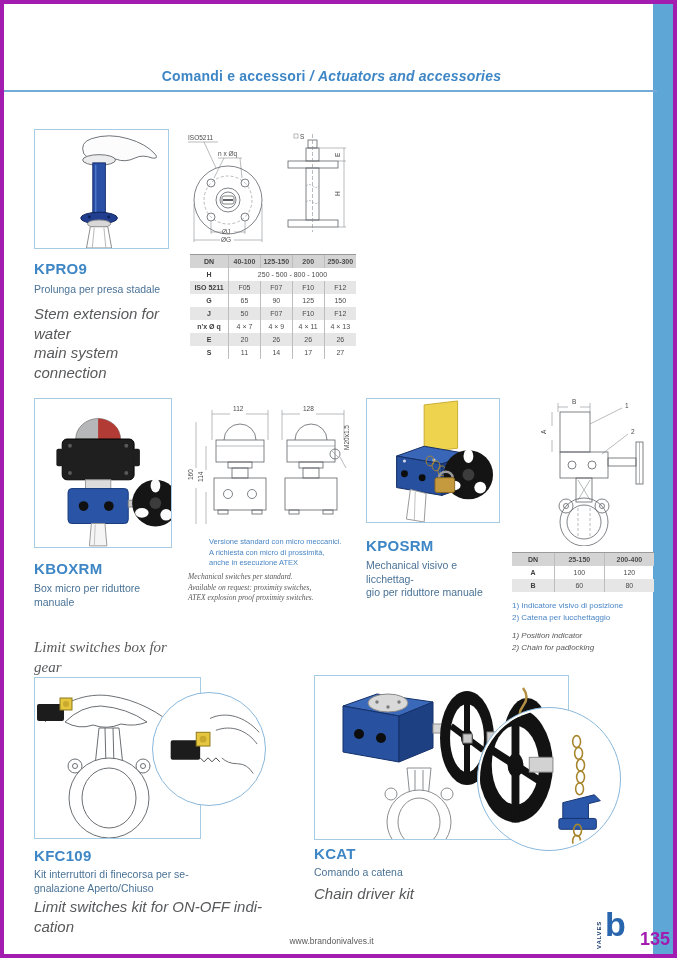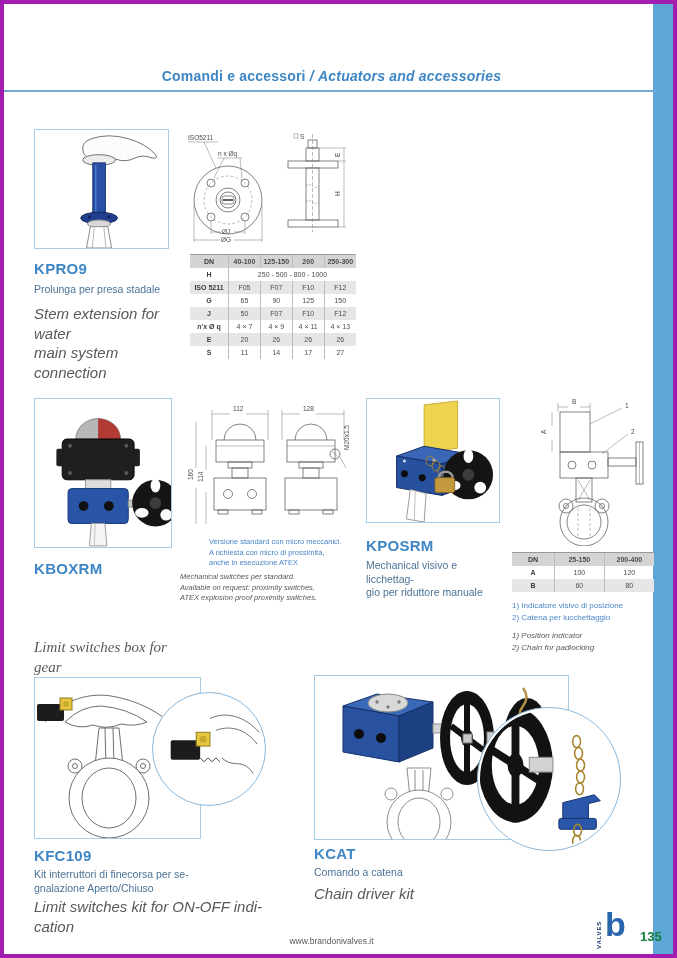--- a/index.html
+++ b/index.html
@@ -48,21 +48,21 @@
   .dln { stroke:#5f6368; stroke-width:.8; fill:none; }
   .dim { stroke:#8a8d90; stroke-width:.6; fill:none; }
   .dtx { font-size:6.5px; fill:#4b4b4b; }
 
   
   .site { left:0; top:932px; width:655px; text-align:center; font-size:8.5px; color:#5a5a5a; }
   .logo { left:592px; top:901px; width:44px; height:48px; }
   .logo-valves { position:absolute; left:0; bottom:4px; font-size:6px; font-weight:bold; color:#1d3c6e;
                  letter-spacing:.8px; writing-mode:vertical-rl; transform:rotate(180deg); }
   .logo-b { position:absolute; left:9px; top:2px; font-size:34px; font-weight:bold; color:#2a66ae; line-height:1; }
-  .pnum { left:636px; top:925px; font-size:13px; font-weight:bold; color:#15803d; }
+  .pnum { left:636px; top:925px; font-size:18px; font-weight:bold; color:#a21caf; }
 </style>
 </head>
 <body>
 
 <div class="page">
 
   <div class="abs edge-bar"></div>
 
   <div class="abs hdr">
     <span>Comandi e accessori</span>
@@ -266,25 +266,27 @@
       <rect class="dln" x="103" y="108" width="10" height="4"></rect>
         <rect class="dln" x="137" y="108" width="10" height="4"></rect>
       <text class="dtx" transform="rotate(-90 163 48)" x="163" y="48">M20x1.5</text>
       <line class="dim" x1="160" y1="66" x2="154" y2="55"></line>
     </svg>
   </div>
 
   <div class="abs noteb pre" style="left:184px;top:533px;width:170px;">Versione standard con micro meccanici.
 A richiesta con micro di prossimità,
 anche in esecuzione ATEX</div>
-  <div class="abs noteg pre" style="left:176px;top:568px;width:175px;">Mechanical switches per standard.
+  <div class="abs noteg pre" style="left:184px;top:568px;width:175px;font-family:Liberation Serif, serif;">Mechanical switches per standard.
 Available on request: proximity switches,
 ATEX explosion proof proximity switches.</div>
 
   <div class="abs code" style="left:30px;top:556px;">KBOXRM</div>
+  <div class="abs itd pre" style="left:30px;top:578px;width:150px;">Box micro per riduttore
+manuale</div>
   <div class="abs end pre" style="left:30px;top:634px;width:150px;font-family:Liberation Serif, serif;">Limit switches box for gear
 box</div>
 
   <div class="abs pbox" style="left:362px;top:394px;width:134px;height:125px;">
     <svg viewBox="0 0 134 125">
       <polygon points="58,6 92,2 92,50 58,54" fill="#eed34f" stroke="#c9ac32"></polygon>
       <polygon points="30,58 58,48 104,56 76,66" fill="#3a66b8" stroke="#142e63"></polygon>
       <polygon points="30,58 76,66 76,98 30,90" fill="#27509e" stroke="#142e63"></polygon>
       <polygon points="76,66 104,56 104,88 76,98" fill="#1d4186" stroke="#142e63"></polygon>
       <circle cx="38" cy="63" r="1.6" fill="#cfd8ea"></circle>

